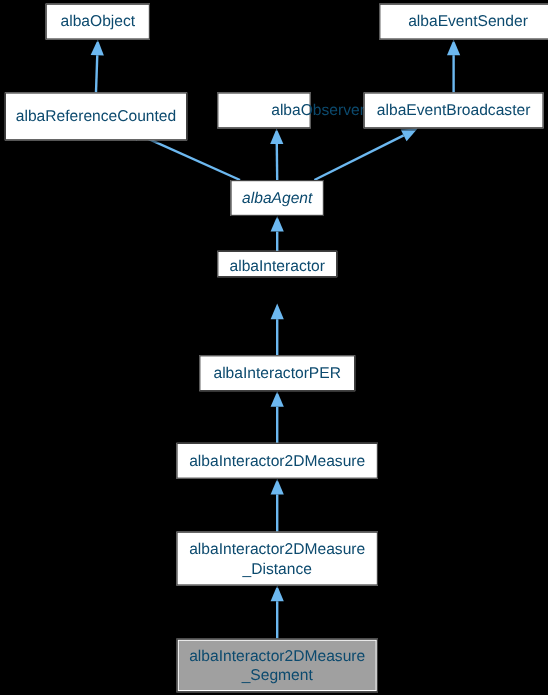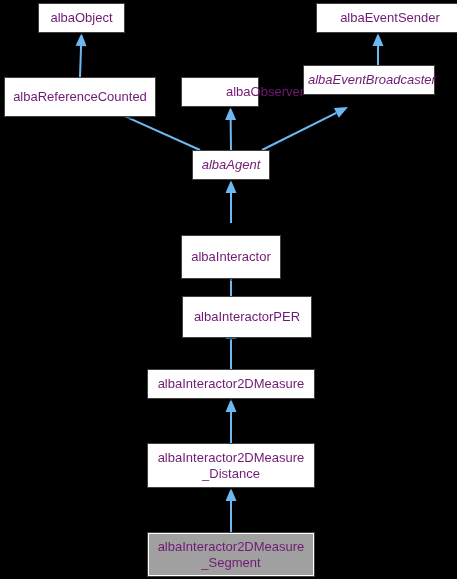--- a/index.html
+++ b/index.html
@@ -21,21 +21,21 @@
     top: 0;
     width: 457px;
     height: 579px;
     display: block;
   }
   .node-box {
     position: absolute;
     box-sizing: border-box;
     border: 1px solid #404040;
     background: #ffffff;
-    color: #701a75;
+    color: #0c4a6e;
     display: flex;
     align-items: center;
     justify-content: center;
     text-align: center;
     font-size: 13px;
     line-height: 16px;
     letter-spacing: 0px;
     box-shadow: 2px 2px 0 0 rgba(0,0,0,0.45),
                 inset 0 0 0 1px #ffffff;
     white-space: pre-line;
@@ -98,24 +98,24 @@
           <polygon points="231.00,488.00 236.50,501.00 225.50,501.00" fill="#6cb8f0"></polygon>
         </g>
       </g>
   </svg>
 
   <div id="nodes-layer">
       <div class="node-box" style="left: 38px; top: 3px; width: 87px; height: 30px;"><span class="node-label">albaObject</span></div>
       <div class="node-box" style="left: 316px; top: 3px; width: 148px; height: 30px;"><span class="node-label">albaEventSender</span></div>
       <div class="node-box" style="left: 4px; top: 77px; width: 152px; height: 40px;"><span class="node-label">albaReferenceCounted</span></div>
       <div class="node-box" style="left: 181px; top: 77px; width: 78px; height: 30px; padding-left: 44px;"><span class="node-label">albaObserver</span></div>
-      <div class="node-box" style="left: 303px; top: 65px; width: 132px; height: 30px; font-style: italic;"><span class="node-label">albaEventBroadcaster</span></div>
+      <div class="node-box" style="left: 303px; top: 77px; width: 150px; height: 30px;"><span class="node-label">albaEventBroadcaster</span></div>
       <div class="node-box" style="left: 192px; top: 150px; width: 78px; height: 30px; font-style: italic;"><span class="node-label">albaAgent</span></div>
-      <div class="node-box" style="left: 181px; top: 235px; width: 100px; height: 44px;"><span class="node-label">albaInteractor</span></div>
-      <div class="node-box" style="left: 182px; top: 296px; width: 130px; height: 42px;"><span class="node-label">albaInteractorPER</span></div>
+      <div class="node-box" style="left: 181px; top: 209px; width: 100px; height: 22px; align-items: flex-end;"><span class="node-label">albaInteractor</span></div>
+      <div class="node-box" style="left: 166px; top: 296px; width: 130px; height: 30px;"><span class="node-label">albaInteractorPER</span></div>
       <div class="node-box" style="left: 147px; top: 369px; width: 168px; height: 30px;"><span class="node-label">albaInteractor2DMeasure</span></div>
       <div class="node-box" style="left: 147px; top: 443px; width: 168px; height: 45px;"><span class="node-label">albaInteractor2DMeasure
 _Distance</span></div>
       <div class="node-box highlight" style="left: 147px; top: 532px; width: 168px; height: 45px;"><span class="node-label">albaInteractor2DMeasure
 _Segment</span></div>
     </div>
 
 </div>
 
 </body></html>

